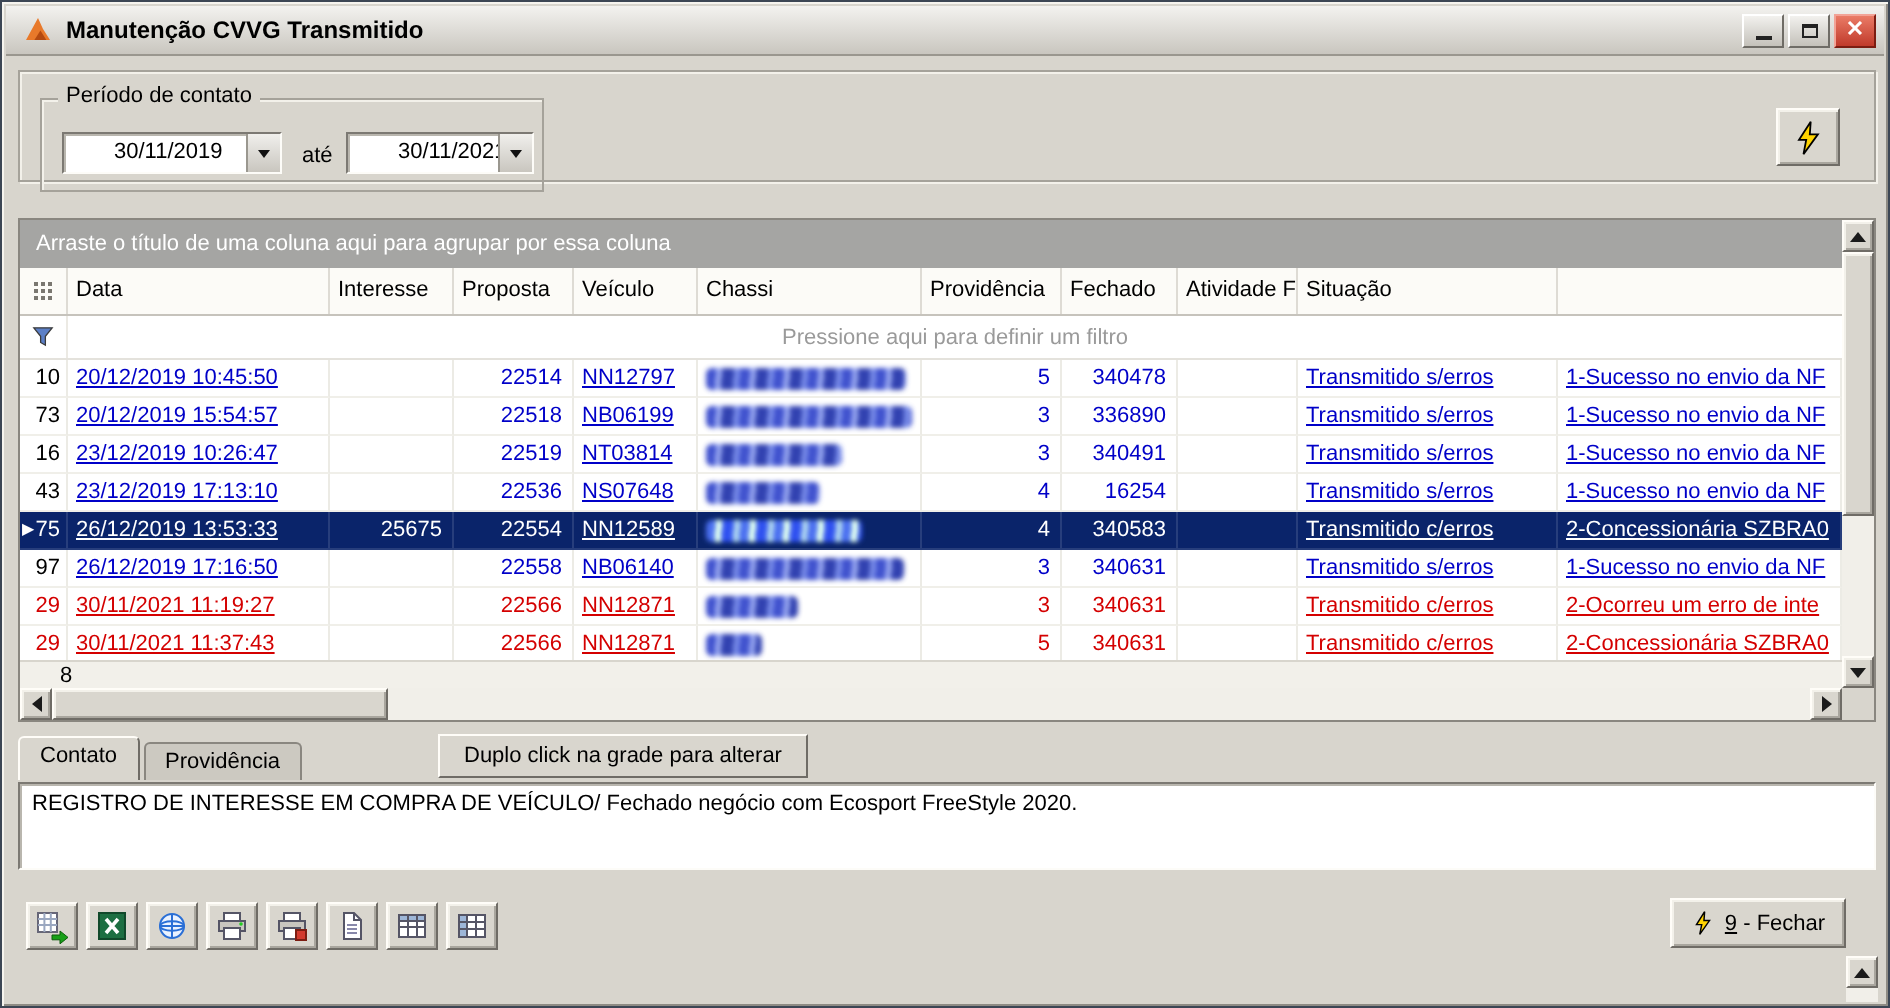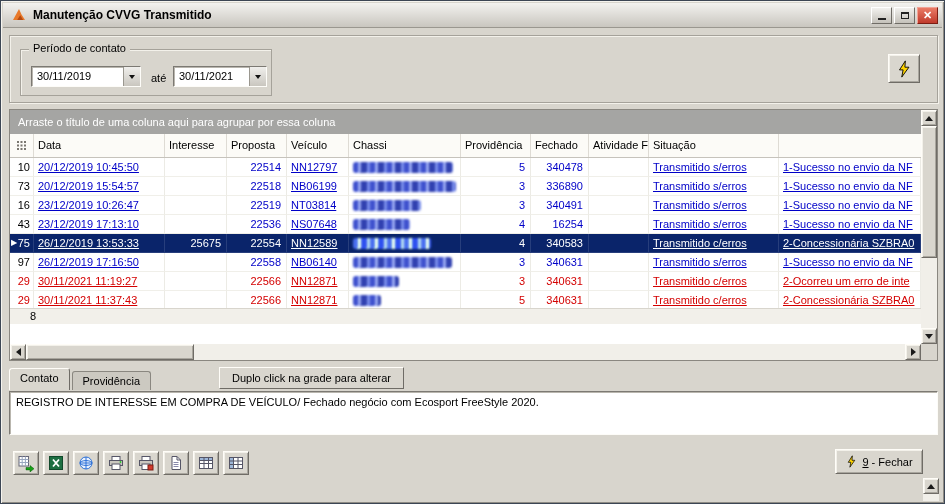--- a/index.html
+++ b/index.html
@@ -14,27 +14,27 @@
   .app-icon{width:16px;height:16px;margin:0 6px 0 4px;flex:0 0 auto;}
   .title-text{font-size:12px;font-weight:700;flex:1;}
   .tb-btn{width:21px;height:17px;margin-left:2px;display:flex;align-items:center;justify-content:center;
           background:linear-gradient(#f2f1ee,#c4c1ba);border:1px solid;border-color:#fff #6f6c66 #6f6c66 #fff;cursor:default;}
   .tb-btn.close{background:linear-gradient(#ea7b66,#c03a2b);border-color:#f2a396 #7c1d12 #7c1d12 #f2a396;color:#fff;font-weight:700;}
   .glyph-min{width:8px;height:2px;background:#222;margin-top:7px;}
   .glyph-restore{width:8px;height:7px;border:1px solid #222;border-top:2px solid #222;}
   .glyph-close{font-size:11px;line-height:11px;}
 
   
-  .period-panel{position:absolute;left:8px;top:34px;width:929px;height:68px;
+  .period-panel{position:absolute;left:8px;top:34px;width:929px;height:56px;
                 border:1px solid #a5a29a;box-shadow:inset 1px 1px 0 #f3f1ea, 1px 1px 0 #f3f1ea;}
   .groupbox{position:absolute;left:10px;top:13px;width:252px;height:47px;
             border:1px solid #a5a29a;box-shadow:inset 1px 1px 0 #f3f1ea;}
   .groupbox-label{position:absolute;left:8px;top:-8px;background:#d8d5cd;padding:0 4px;}
   .combo{position:absolute;height:21px;display:flex;background:#fff;
-         border:1px solid;border-color:#7c7973 #fdfcf8 #fdfcf8 #7c7973;box-shadow:inset 1px 1px 0 #b9b6ae;}
+         border:1px solid;border-color:#7c7973 #fdfcf8 #fdfcf8 #7c7973;box-shadow:inset 1px 1px 0 #b9b6ae;padding-left:20px;}
   .combo .val{flex:1;padding:3px 2px 0 5px;white-space:nowrap;overflow:hidden;}
   .combo .drop{width:17px;background:linear-gradient(#f0efec,#c9c6bf);border-left:1px solid #9a978f;
                display:flex;align-items:center;justify-content:center;}
   .tri-down{width:0;height:0;border-left:3.5px solid transparent;border-right:3.5px solid transparent;border-top:4px solid #111;}
   .lbl-ate{position:absolute;top:22px;}
   .flash-btn{position:absolute;left:878px;top:18px;width:32px;height:29px;display:flex;align-items:center;justify-content:center;
              background:#d9d6ce;border:1px solid;border-color:#fffdf8 #6f6c66 #6f6c66 #fffdf8;
              box-shadow:inset 1px 1px 0 #f3f1ea, inset -1px -1px 0 #a9a69e;cursor:pointer;}
 
   
@@ -185,20 +185,28 @@
         <div class="gh">Data</div>
         <div class="gh">Interesse</div>
         <div class="gh">Proposta</div>
         <div class="gh">Veículo</div>
         <div class="gh">Chassi</div>
         <div class="gh">Providência</div>
         <div class="gh">Fechado</div>
         <div class="gh">Atividade Fo</div>
         <div class="gh">Situação</div>
       </div>
+      <div class="filter-row">
+        <div class="filter-gutter">
+          <svg width="11" height="11" viewBox="0 0 12 12">
+              <path d="M1 1 H11 L7.3 5.6 V10.5 L4.7 9 V5.6 Z" fill="#5b7fc7" stroke="#3a3a3a" stroke-width=".7"></path>
+            </svg>
+        </div>
+        <div class="filter-text">Pressione aqui para definir um filtro</div>
+      </div>
       <div class="rows-viewport">
           <div class="cols grow" data-state="ok">
       <div class="cell gnum"><span class="ind"></span><span>10</span></div>
       <div class="cell lft">20/12/2019 10:45:50</div>
       <div class="cell num-r"></div>
       <div class="cell num-r">22514</div>
       <div class="cell lft">NN12797</div>
       <div class="cell">
               <div class="scribble"></div>
             </div>

